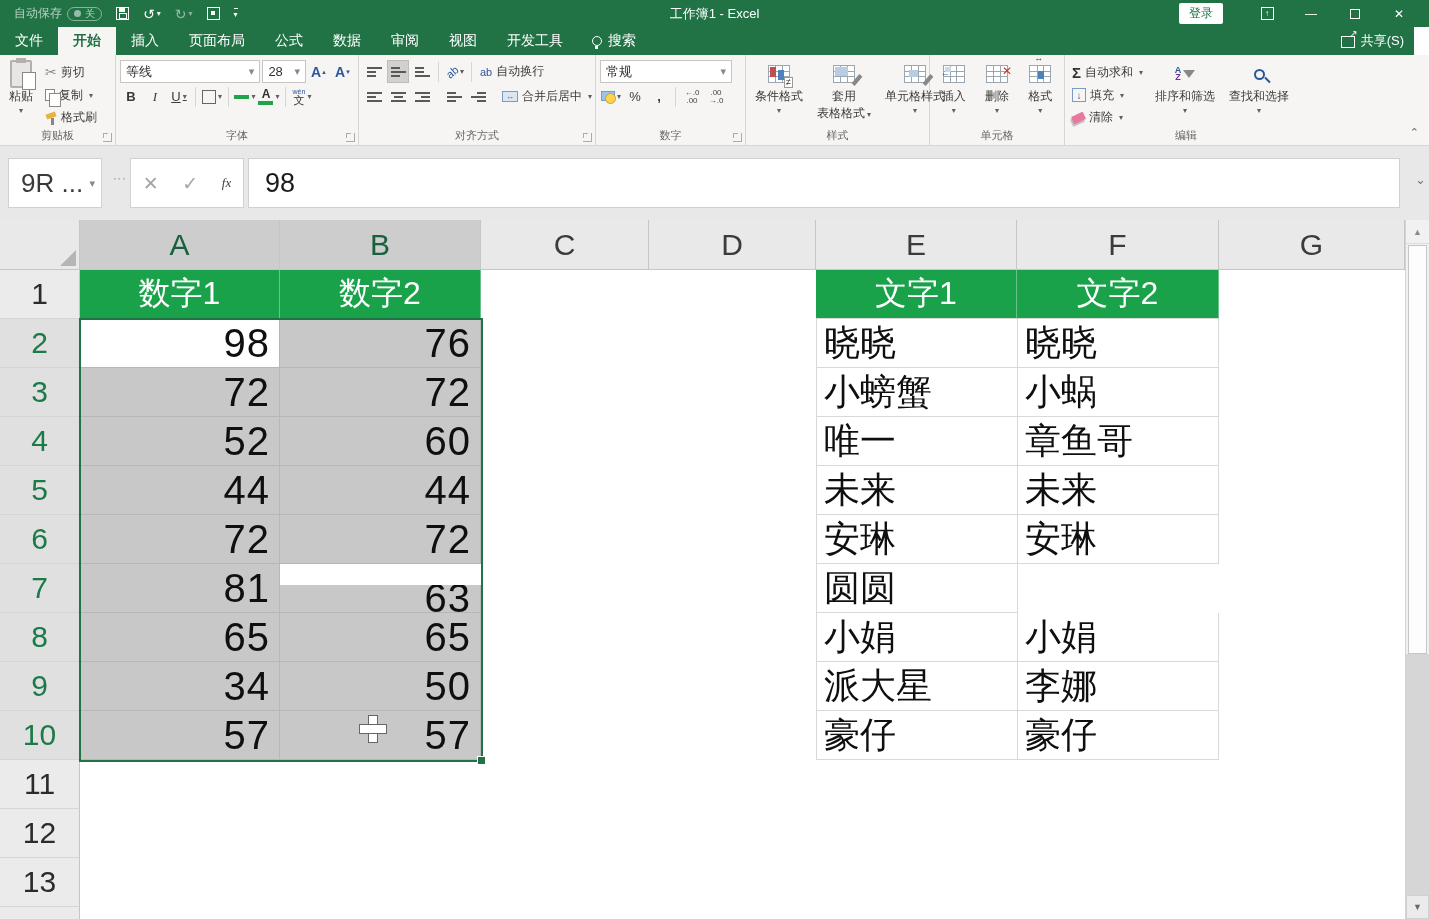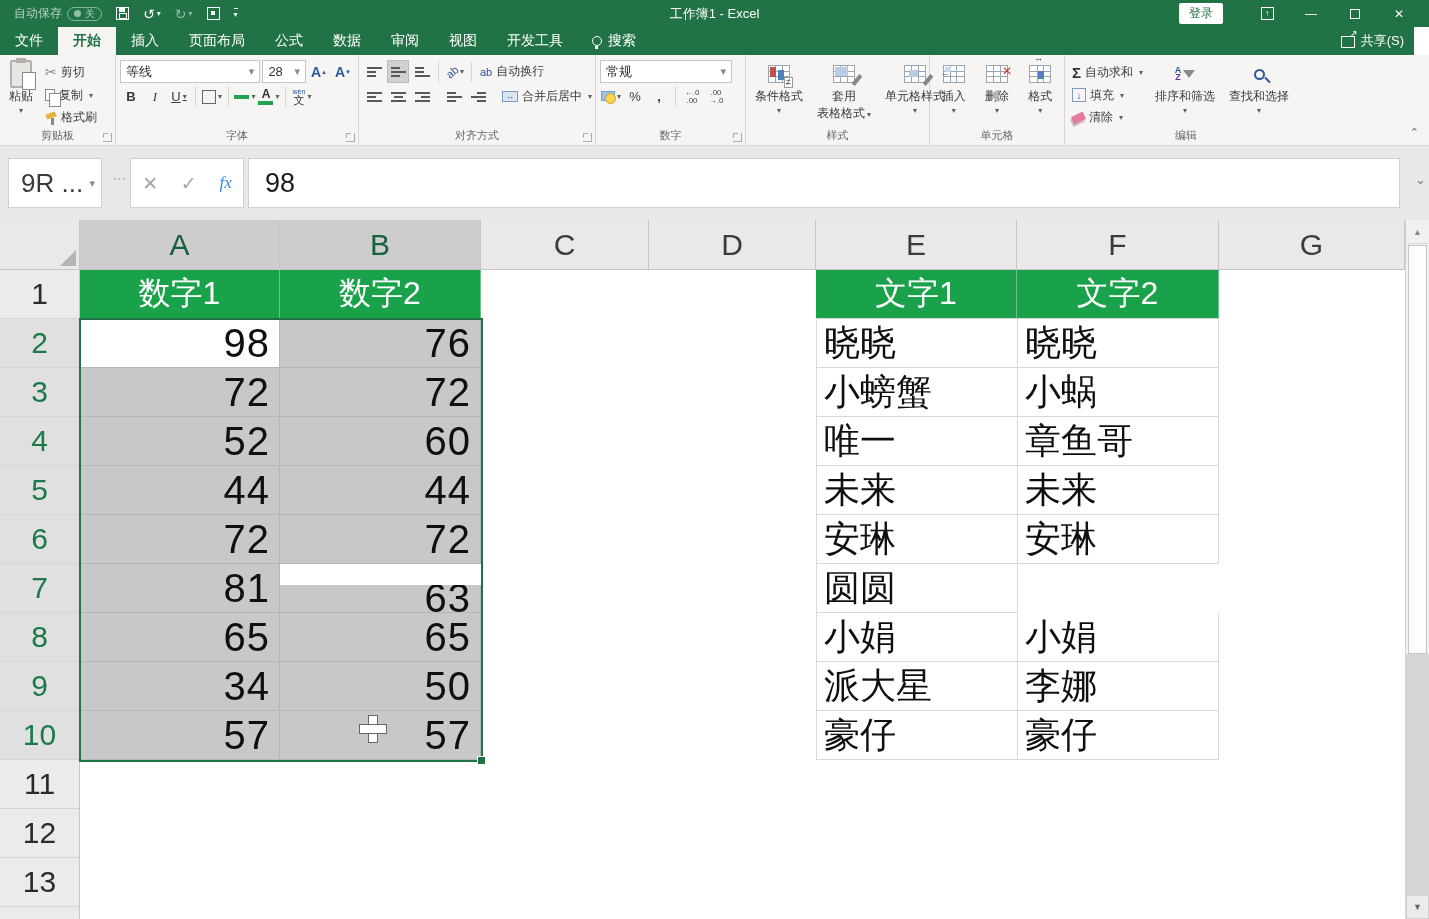--- a/index.html
+++ b/index.html
@@ -111,21 +111,21 @@
 .i-mag{width:11px;height:11px;border:2px solid #2b579a;border-radius:50%;position:relative;margin:4px}
 .i-mag::after{content:'';position:absolute;left:8px;top:8px;width:7px;height:2px;background:#2b579a;transform:rotate(45deg)}
 .collapse-chev{position:absolute;right:10px;bottom:6px;color:#666;font-size:11px}
 
 
 .fbar{position:absolute;top:146px;left:0;right:0;height:74px;background:#e8e8e8}
 .namebox{position:absolute;left:8px;top:12px;width:94px;height:50px;background:#fff;border:1px solid #d1d1d1;display:flex;align-items:center;font-size:26px;color:#3a3a3a;padding:0 6px 0 12px;justify-content:space-between}
 .nb-caret{font-size:11px;color:#8a8886}
 .fhandle{position:absolute;left:116px;top:26px;color:#b5b3b1;font-size:14px;letter-spacing:0;line-height:7px;writing-mode:vertical-lr}
 .fxbox{position:absolute;left:130px;top:12px;width:114px;height:50px;background:#fff;border:1px solid #d1d1d1;display:flex;align-items:center;justify-content:space-around;color:#a8a6a4;font-size:19px}
-.fxbox .fx{color:#3b82f6;font-style:italic;font-family:"Liberation Serif",serif;font-size:17px}
+.fxbox .fx{color:#404040;font-style:italic;font-family:"Liberation Serif",serif;font-size:13px}
 .finput{position:absolute;left:248px;top:12px;width:1152px;height:50px;background:#fff;border:1px solid #d1d1d1;display:flex;align-items:center;font-size:27px;color:#1a1a1a;padding-left:16px}
 .fchev{position:absolute;right:3px;top:26px;color:#777;font-size:13px}
 
 
 .sheet{position:absolute;top:220px;left:0;width:1429px;height:699px;background:#fff;overflow:hidden}
 .colrow{display:flex;height:50px}
 .corner{width:80px;height:50px;background:#e9e9e9;border-right:1px solid #c6c6c6;border-bottom:1px solid #c6c6c6;position:relative}
 .corner::after{content:'';position:absolute;right:3px;bottom:3px;width:0;height:0;border-bottom:16px solid #b5b5b5;border-left:16px solid transparent}
 .colhead{height:50px;display:flex;align-items:center;justify-content:center;font-size:30px;color:#3b3b3b;background:#e9e9e9;border-right:1px solid #c6c6c6;border-bottom:1px solid #c6c6c6;font-weight:300}
 .colhead.sel{background:#cdcdcd;color:#17613d}

